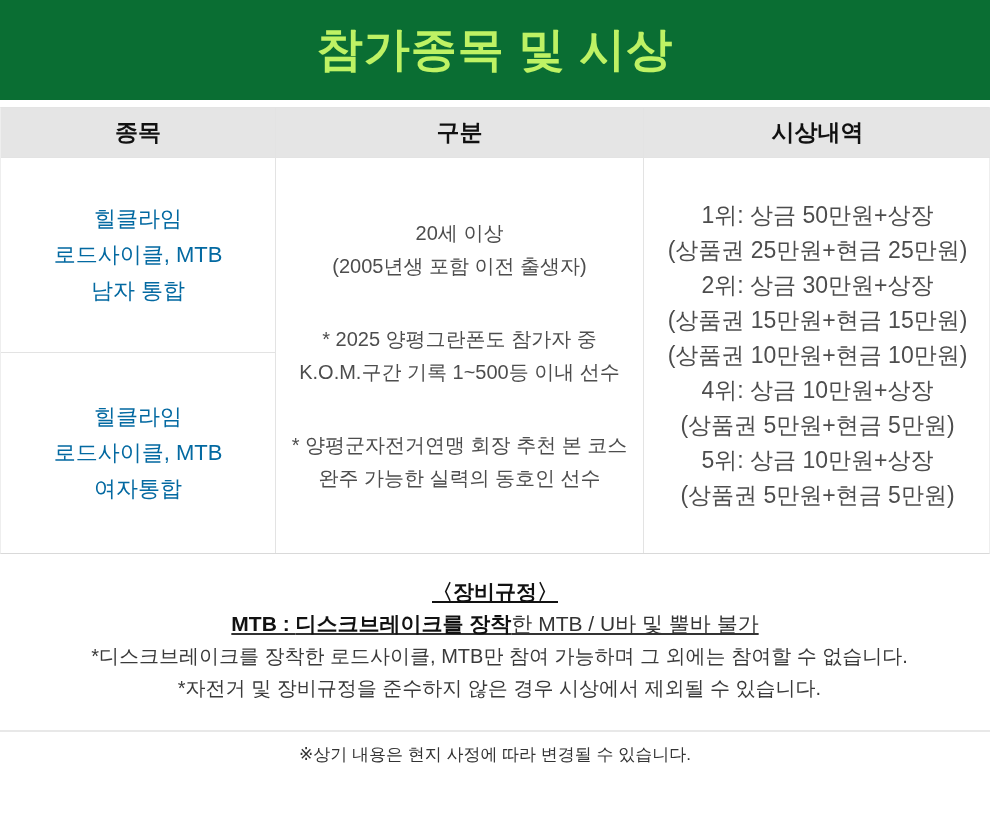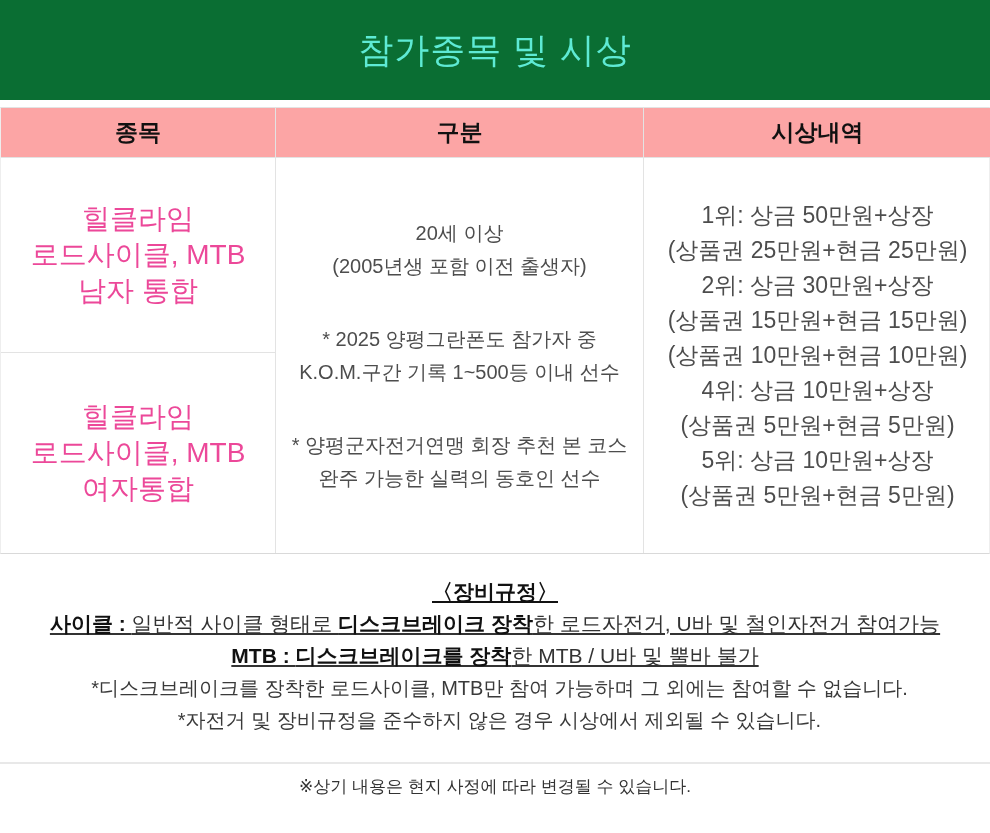--- a/index.html
+++ b/index.html
@@ -11,59 +11,59 @@
   }
   .page { width: 990px; height: 833px; position: relative; }
 
   
   .banner {
     height: 100px;
     background: #0a6e33;
     display: flex; align-items: center; justify-content: center;
   }
   .banner-title {
-    color: #5eead4;
-    font-size: 35px;
-    font-weight: 400;
+    color: #bef264;
+    font-size: 46px;
+    font-weight: 700;
     letter-spacing: 1px;
   }
 
   
   .award-table {
     margin-top: 7px;
     display: grid;
     grid-template-columns: 275px 368px 347px;
     grid-template-rows: 50px 195px 200px;
     border-top: 1px solid #e3e3e3;
     border-bottom: 1px solid #d9d9d9;
     border-left: 1px solid #eeeeee;
     border-right: 1px solid #eeeeee;
   }
   .cell {
     display: flex; flex-direction: column;
     align-items: center; justify-content: center;
     text-align: center;
   }
   .head {
-    background: #fca5a5;
+    background: #e5e5e5;
     font-weight: 700;
     font-size: 23px;
     color: #111111;
     border-bottom: 1px solid #e3e3e3;
   }
   .h1 { grid-column: 1; grid-row: 1; border-right: 1px solid #e3e3e3; }
   .h2 { grid-column: 2; grid-row: 1; border-right: 1px solid #e3e3e3; }
   .h3 { grid-column: 3; grid-row: 1; }
 
   .c1a { grid-column: 1; grid-row: 2; border-right: 1px solid #e3e3e3; border-bottom: 1px solid #e3e3e3; }
   .c1b { grid-column: 1; grid-row: 3; border-right: 1px solid #e3e3e3; }
   .c2  { grid-column: 2; grid-row: 2 / span 2; border-right: 1px solid #e3e3e3; }
   .c3  { grid-column: 3; grid-row: 2 / span 2; }
 
-  .event-cell .line { font-size: 28px; line-height: 36px; color: #ec4899; }
+  .event-cell .line { font-size: 22px; line-height: 36px; color: #0369a1; }
   .category-cell .line { font-size: 20px; line-height: 33px; color: #4d4d4d; }
   .category-cell .gap { margin-top: 40px; }
   .awards-cell .line { font-size: 23px; line-height: 35px; color: #4d4d4d; }
 
   
   .equipment {
     padding-top: 22px;
     text-align: center;
     color: #333333;
   }
@@ -131,21 +131,20 @@
       <div class="line">4위: 상금 10만원+상장</div>
       <div class="line">(상품권 5만원+현금 5만원)</div>
       <div class="line">5위: 상금 10만원+상장</div>
       <div class="line">(상품권 5만원+현금 5만원)</div>
     </div>
   </section>
 
   <section class="equipment">
     <div class="eq-line eq-title">〈장비규정〉</div>
 
-    <div class="eq-line"><span class="b">사이클 : </span><span>일반적 사이클 형태로 </span><span class="b">디스크브레이크 장착</span><span>한 로드자전거, U바 및 철인자전거 참여가능</span></div>
 
     <div class="eq-line"><span class="b">MTB : </span><span class="b">디스크브레이크를 장착</span><span>한 MTB / U바 및 뿔바 불가</span></div>
 
     <div class="note">*디스크브레이크를 장착한 로드사이클, MTB만 참여 가능하며 그 외에는 참여할 수 없습니다.</div>
     <div class="note">*자전거 및 장비규정을 준수하지 않은 경우 시상에서 제외될 수 있습니다.</div>
   </section>
 
   <div class="divider"></div>
 
   <div class="footer-note">※상기 내용은 현지 사정에 따라 변경될 수 있습니다.</div>

